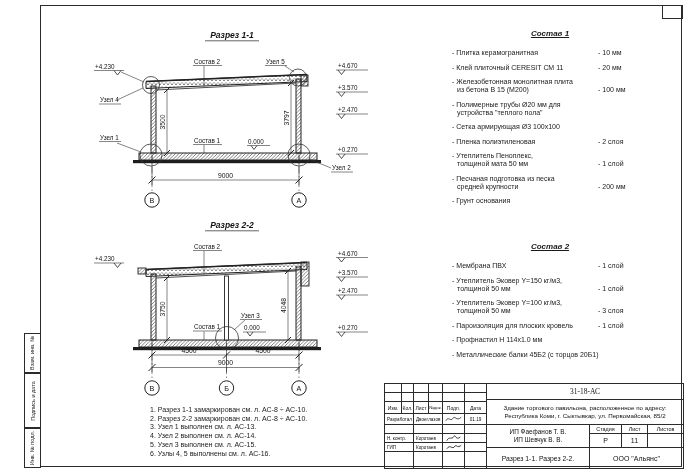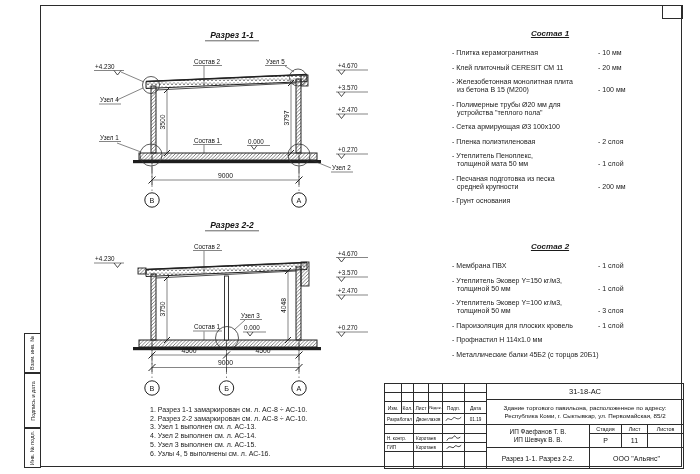--- a/index.html
+++ b/index.html
@@ -399,21 +399,21 @@
       <svg class="sig-svg" viewBox="0 0 20 8">
           <path d="M2,6 C6,0 8,8 11,3 C13,1 14,6 18,2" stroke="#111" fill="none" stroke-width="0.9"></path>
         </svg>
     </div>
     <div class="tb-cell" style="left:464px;top:442px;width:23px;height:10px;"></div>
     <div class="tb-cell" style="left:384px;top:451px;width:30px;height:18px;"></div>
     <div class="tb-cell" style="left:413px;top:451px;width:30px;height:18px;"></div>
     <div class="tb-cell" style="left:442px;top:451px;width:23px;height:18px;"></div>
     <div class="tb-cell" style="left:464px;top:451px;width:23px;height:18px;"></div>
 
-    <div class="tb-cell" style="left:486px;top:383px;width:198px;height:17px;font-size:7.5px;">31-18-АС</div>
+    <div class="tb-cell" style="left:486px;top:383px;width:198px;height:17px;font-size:7.5px;font-family:Liberation Serif, serif;">31-18-АС</div>
     <div class="tb-cell" style="left:486px;top:399px;width:198px;height:26px;font-size:6.2px;flex-direction:column;line-height:8px;">
       <div>Здание торгового павильона, расположенное по адресу:</div>
       <div>Республика Коми, г. Сыктывкар, ул. Первомайская, 85/2</div>
     </div>
     <div class="tb-cell" style="left:486px;top:424px;width:104px;height:24px;font-size:6.4px;flex-direction:column;line-height:8.5px;">
       <div>ИП Фаефанов Т. В.</div>
       <div>ИП Шевчук В. В.</div>
     </div>
     <div class="tb-cell" style="left:589px;top:424px;width:33px;height:10px;font-size:5.4px;">Стадия</div>
     <div class="tb-cell" style="left:621px;top:424px;width:27px;height:10px;font-size:5.4px;">Лист</div>

